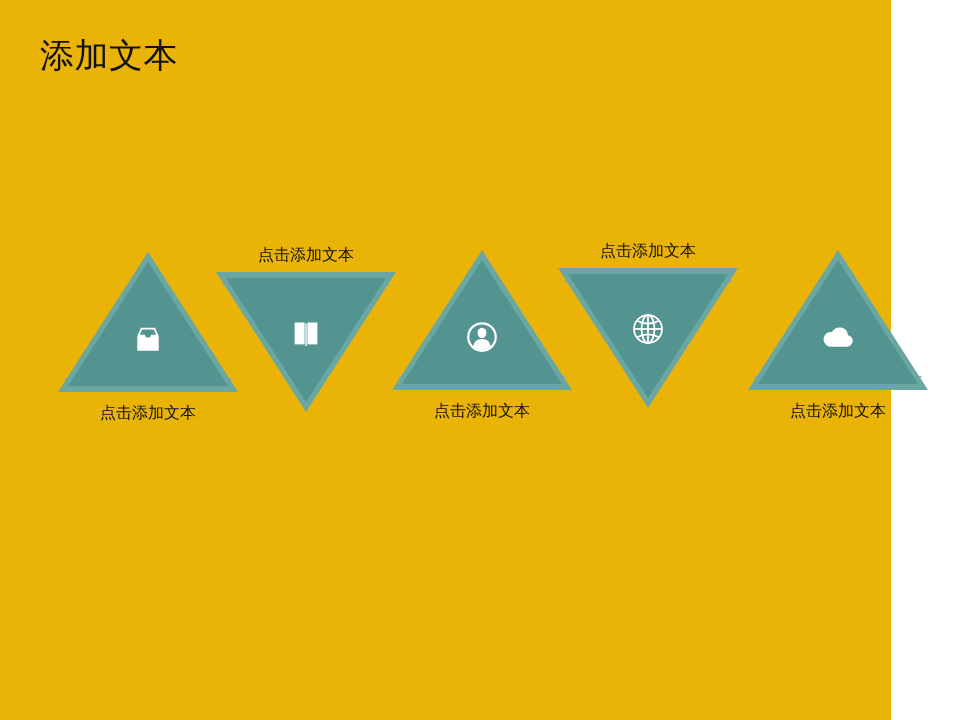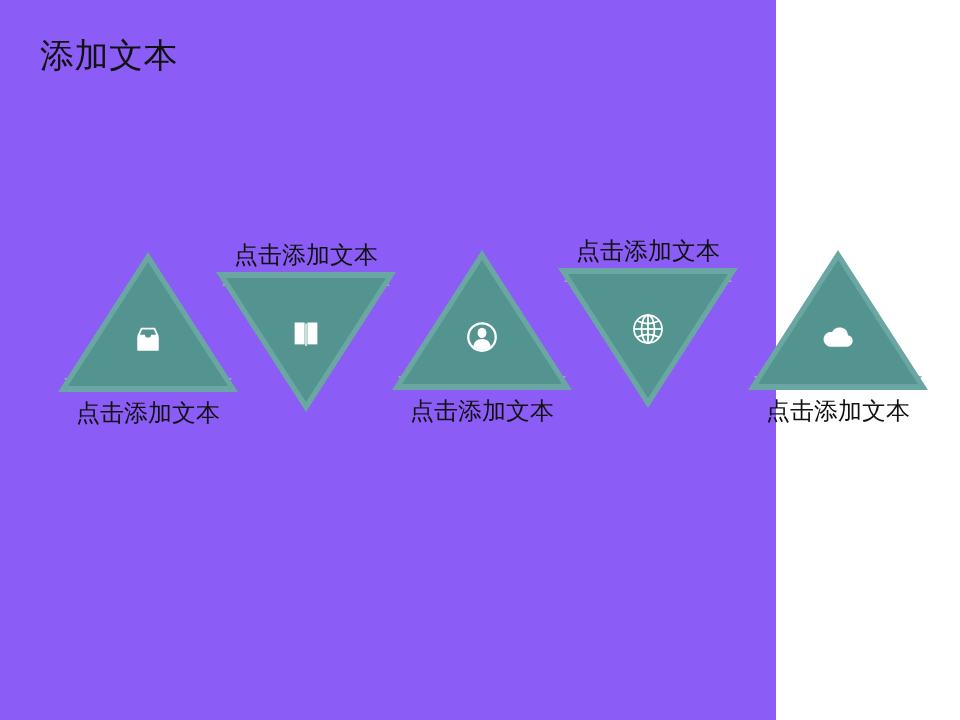--- a/index.html
+++ b/index.html
@@ -11,23 +11,23 @@
     width: 960px;
     height: 720px;
     position: relative;
     overflow: hidden;
     font-family: "Liberation Sans", "DejaVu Sans", sans-serif;
   }
 
   #slide {
     position: absolute;
     left: 0; top: 0;
-    width: 776px;
+    width: 891px;
     height: 720px;
-    background: #8b5cf6;
+    background: #eab308;
   }
 
   #page-title {
     position: absolute;
     left: 40px;
     top: 33px;
     font-size: 34px;
     line-height: 44px;
     color: #111111;
     letter-spacing: 0.5px;
@@ -107,21 +107,21 @@
   .item.up .icon  { top: 66px; }
   .item.down .icon{ top: 40px; }
   .icon svg { display: block; width: 42px; height: 42px; fill: #ffffff; }
 
   
   .caption {
     position: absolute;
     left: 0;
     width: 180px;
     text-align: center;
-    font-size: 24px;
+    font-size: 16px;
     line-height: 26px;
     color: #111111;
     white-space: nowrap;
     font-weight: 400;
   }
   .item.up .caption   { top: 148px; }
   .item.down .caption { top: -30px; }
 
   
   #item-0 { left: 58px;  top: 252px; }

